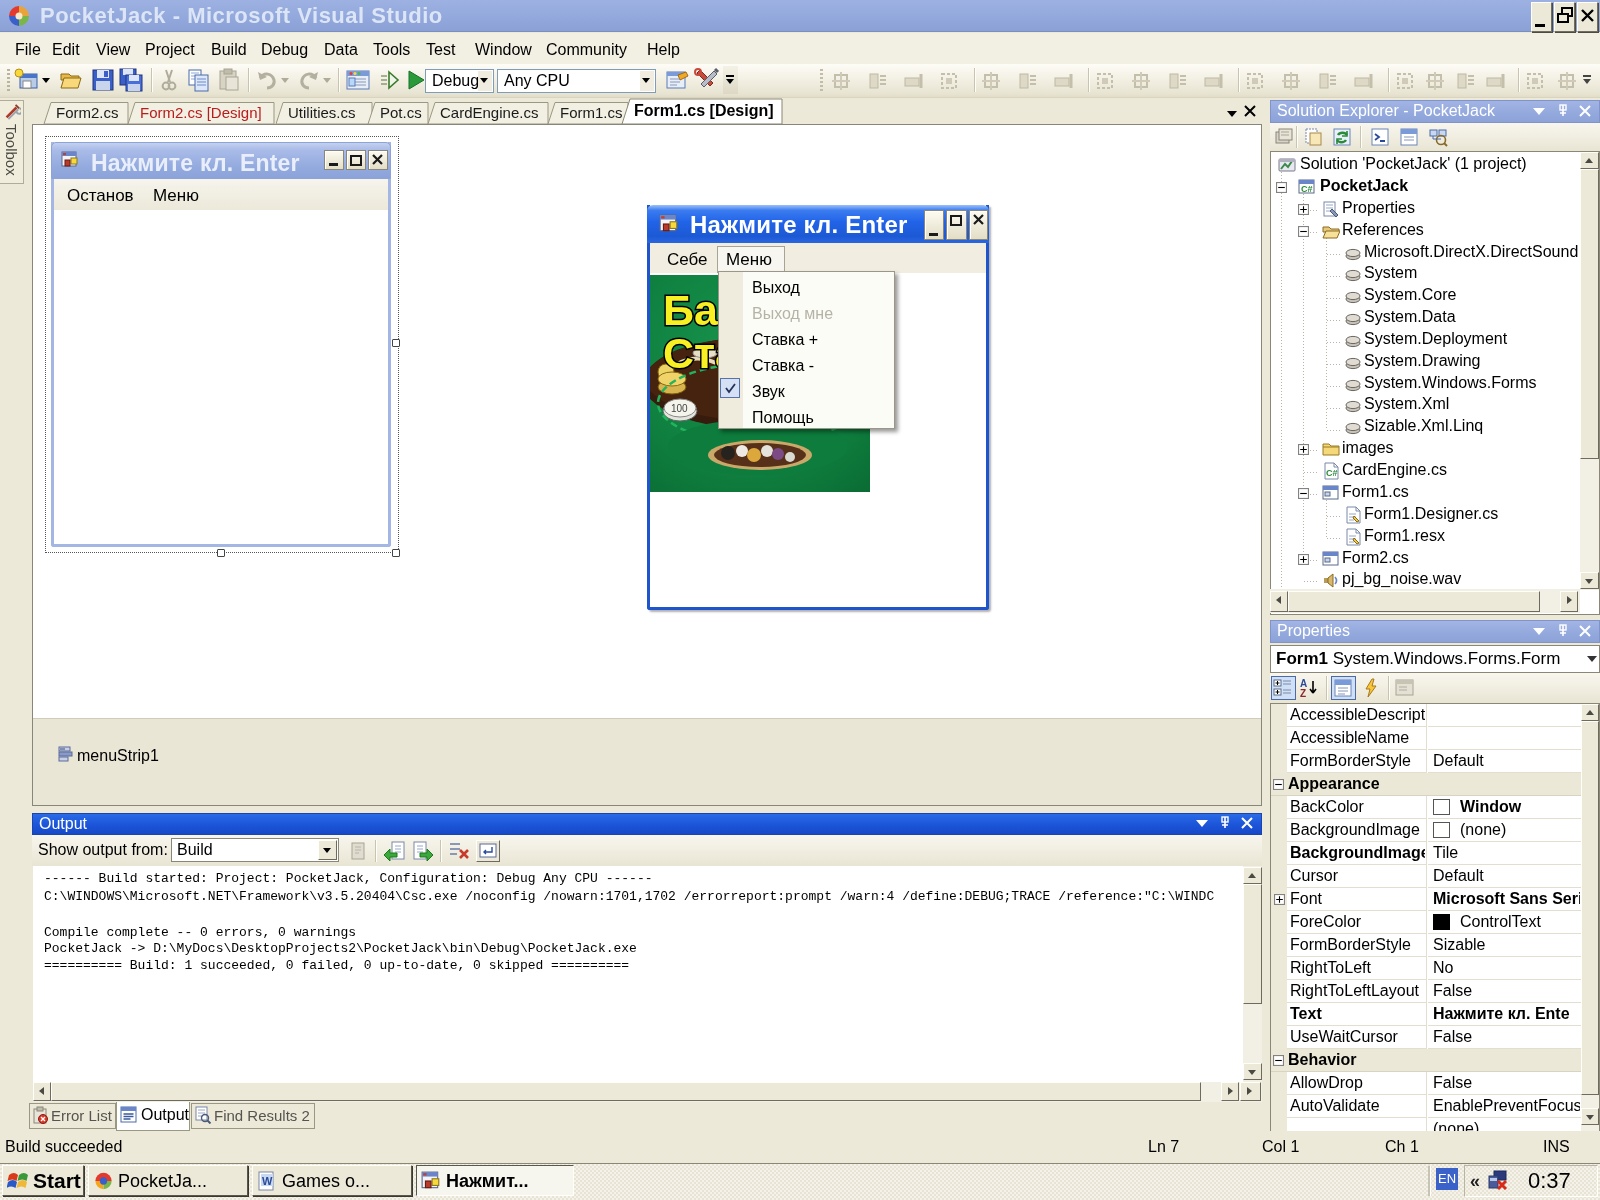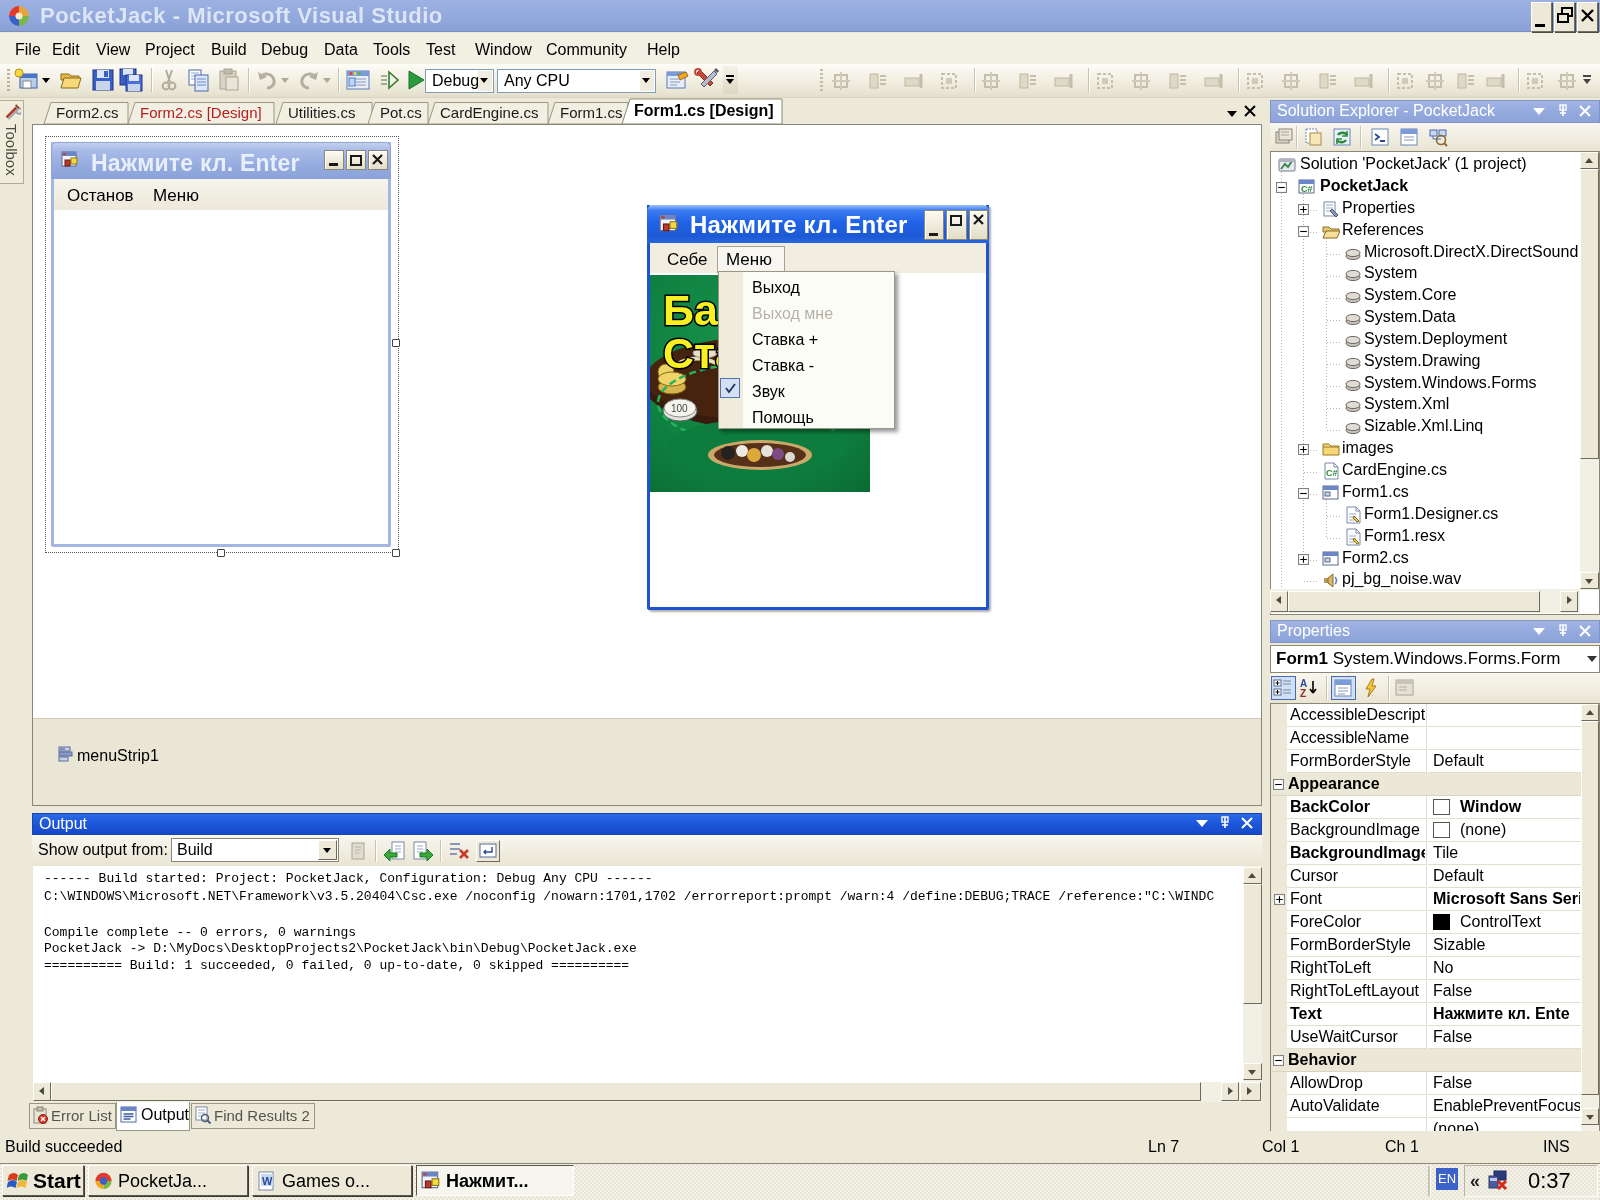--- a/index.html
+++ b/index.html
@@ -662,21 +662,21 @@
 <div class="s tt" style="left:1433px;top:752px;width:147px;overflow:hidden;font-size:16px;font-weight:normal">Default</div>
 <div class="s" style="left:1271px;top:773px;width:310px;height:23px;background:#ebe8d7;border-bottom:1px solid #d8d4c2"></div>
 <svg class="s" style="left:1273px;top:779px" width="11" height="11" viewBox="0 0 10 10">
     <rect x="0.5" y="0.5" width="9" height="9" fill="#fff" stroke="#848280"></rect>
     <path d="M2 5 h6" stroke="#000"></path>
   </svg>
 <div class="s tt" style="left:1288px;top:775px;font-size:16px;font-weight:bold;color:#000">Appearance</div>
 <div class="s" style="left:1271px;top:796px;width:16px;height:23px;background:#ece9d8"></div>
 <div class="s" style="left:1287px;top:796px;width:140px;height:23px;background:#fff;border-right:1px solid #e2dfd0;border-bottom:1px solid #e2dfd0"></div>
 <div class="s" style="left:1428px;top:796px;width:153px;height:23px;background:#fff;border-bottom:1px solid #e2dfd0"></div>
-<div class="s tt" style="left:1290px;top:798px;width:135px;overflow:hidden;font-size:16px;font-weight:bold">BackColor</div>
+<div class="s tt" style="left:1290px;top:798px;width:135px;overflow:hidden;font-size:16px;font-weight:normal">BackColor</div>
 <div class="s" style="left:1433px;top:799px;width:17px;height:16px;background:#fff;border:1px solid #555"></div>
 <div class="s tt" style="left:1460px;top:798px;width:120px;overflow:hidden;font-size:16px;font-weight:bold">Window</div>
 <div class="s" style="left:1271px;top:819px;width:16px;height:23px;background:#ece9d8"></div>
 <div class="s" style="left:1287px;top:819px;width:140px;height:23px;background:#fff;border-right:1px solid #e2dfd0;border-bottom:1px solid #e2dfd0"></div>
 <div class="s" style="left:1428px;top:819px;width:153px;height:23px;background:#fff;border-bottom:1px solid #e2dfd0"></div>
 <div class="s tt" style="left:1290px;top:821px;width:135px;overflow:hidden;font-size:16px;font-weight:normal">BackgroundImage</div>
 <div class="s" style="left:1433px;top:822px;width:17px;height:16px;background:#fff;border:1px solid #555"></div>
 <div class="s tt" style="left:1460px;top:821px;width:120px;overflow:hidden;font-size:16px;font-weight:normal">(none)</div>
 <div class="s" style="left:1271px;top:842px;width:16px;height:23px;background:#ece9d8"></div>
 <div class="s" style="left:1287px;top:842px;width:140px;height:23px;background:#fff;border-right:1px solid #e2dfd0;border-bottom:1px solid #e2dfd0"></div>

